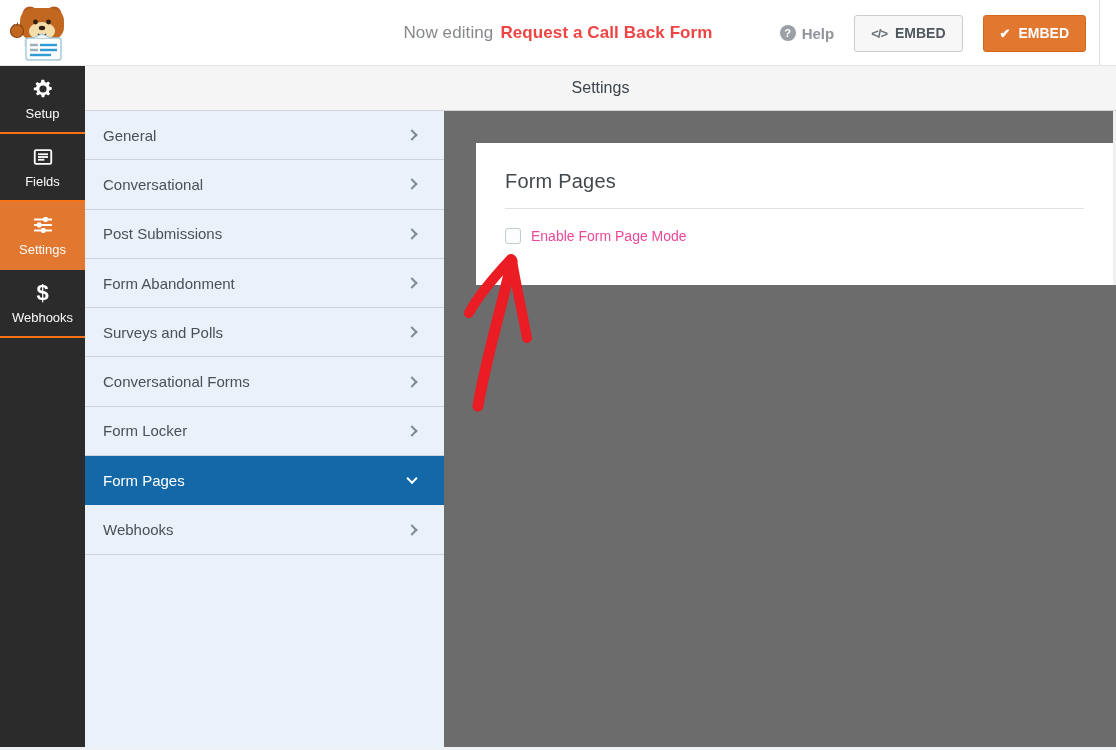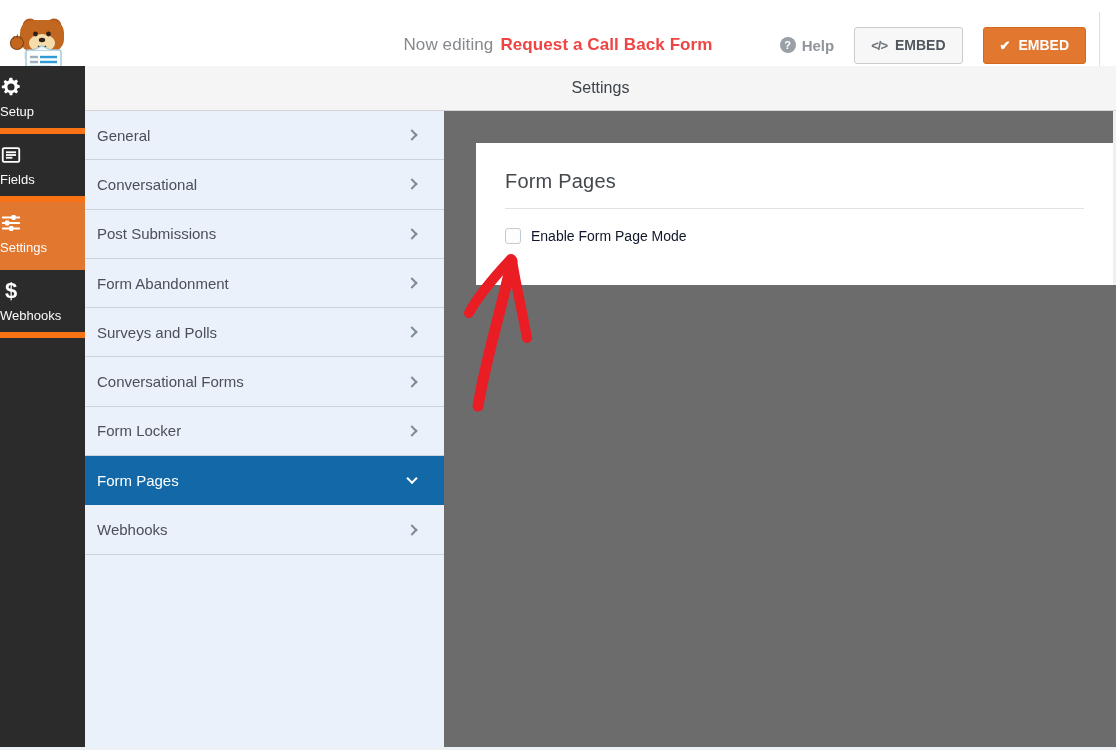--- a/index.html
+++ b/index.html
@@ -3,21 +3,21 @@
 <meta charset="utf-8">
 <style>
   html,body{margin:0;padding:0;background:#fff;}
   *{box-sizing:border-box;}
   .page{
     position:relative;width:1116px;height:750px;overflow:hidden;
     font-family:"Liberation Sans",sans-serif;background:#fff;
   }
   
   .topbar{
-    position:absolute;left:0;top:12px;width:1116px;height:56px;background:#fff;
+    position:absolute;left:0;top:0;width:1116px;height:66px;background:#fff;
     border-bottom:1px solid #e4e6e9;display:flex;align-items:center;
   }
   .logo{position:absolute;left:9px;top:4px;width:64px;height:58px;}
   .editing{
     position:absolute;left:0;right:0;top:0;height:66px;
     display:flex;align-items:center;justify-content:center;
     font-size:17px;letter-spacing:.1px;
   }
   .editing .muted{color:#86898c;font-weight:400;margin-right:7px;}
   .editing .form-name{color:#ef4444;font-weight:700;}
@@ -37,40 +37,40 @@
   .btn-embed{background:#f7f7f7;border:1px solid #c9ccd0;color:#50575e;margin-left:6px;}
   .btn-embed .code-glyph{font-size:13px;font-weight:700;color:#6b7177;letter-spacing:-1px;}
   .btn-save{background:#e27730;border:1px solid #d2691e;color:#fff;margin-left:6px;}
   .btn-save .check-glyph{font-size:13px;}
   .header-edge-divider{position:absolute;left:1099px;top:0;width:1px;height:66px;background:#dcdee1;}
   
   .sidebar{
     position:absolute;left:0;top:66px;width:85px;height:682px;background:#2b2b2b;
   }
   .nav-item{
-    width:85px;height:68px;display:flex;flex-direction:column;align-items:flex-start;justify-content:center;
-    gap:6px;color:#fff;cursor:pointer;border-bottom:6px solid #f97316;
+    width:85px;height:68px;display:flex;flex-direction:column;align-items:center;justify-content:center;
+    gap:6px;color:#fff;cursor:pointer;border-bottom:2px solid #f97316;
   }
   .nav-item .nav-label{font-size:13px;color:#fbfbfb;}
   .nav-item.active{background:#e27730;border-bottom-color:#e27730;}
   .nav-icon{width:22px;height:22px;display:block;}
   .dollar-glyph{font-size:22px;font-weight:700;line-height:22px;color:#fff;width:22px;text-align:center;}
   
   .settings-bar{
     position:absolute;left:85px;top:66px;width:1031px;height:45px;background:#f5f5f6;
     border-bottom:1px solid #d4d4d6;display:flex;align-items:center;justify-content:center;
     font-size:16px;color:#3c434a;
   }
   
   .settings-menu{
     position:absolute;left:85px;top:111px;width:359px;height:637px;background:#ebf1fa;
   }
   .menu-item{
     position:relative;height:49.3px;display:flex;align-items:center;
-    padding-left:12px;font-size:15px;color:#4a5056;cursor:pointer;
+    padding-left:18px;font-size:15px;color:#4a5056;cursor:pointer;
     border-bottom:1px solid #ccd3da;background:#ebf1fa;
   }
   .menu-item.active{background:#1369a8;border-bottom-color:#1369a8;color:#fff;}
   .chev{
     position:absolute;right:28px;top:50%;width:8px;height:8px;
     border-top:2px solid #7e8b96;border-right:2px solid #7e8b96;
   }
   .chev.right{transform:translateY(-50%) rotate(45deg);}
   .chev.down{transform:translateY(-70%) rotate(135deg);border-color:#fff;}
   
@@ -83,21 +83,21 @@
   }
   .card-title{
     margin:27px 29px 0;font-size:20px;font-weight:400;color:#43484d;letter-spacing:.2px;
   }
   .card-divider{height:1px;background:#e2e2e2;margin:15px 29px 0;}
   .checkbox-row{display:flex;align-items:center;margin:19px 29px 0;gap:10px;}
   .checkbox-row input[type=checkbox]{
     appearance:none;-webkit-appearance:none;width:16px;height:16px;margin:0;
     border:1px solid #c3cbd2;border-radius:3px;background:#fdfdfd;cursor:pointer;
   }
-  .checkbox-row .cb-label{font-size:14px;color:#0f172a;cursor:pointer;}
+  .checkbox-row .cb-label{font-size:14px;color:#ec4899;cursor:pointer;}
   
   .bottom-strip{position:absolute;left:0;bottom:0;width:1116px;height:3px;background:#eef1f4;}
   
   .arrow-overlay{position:absolute;left:0;top:0;width:1116px;height:750px;pointer-events:none;}
 </style>
 </head>
 <body>
 
 <div class="page">
 

